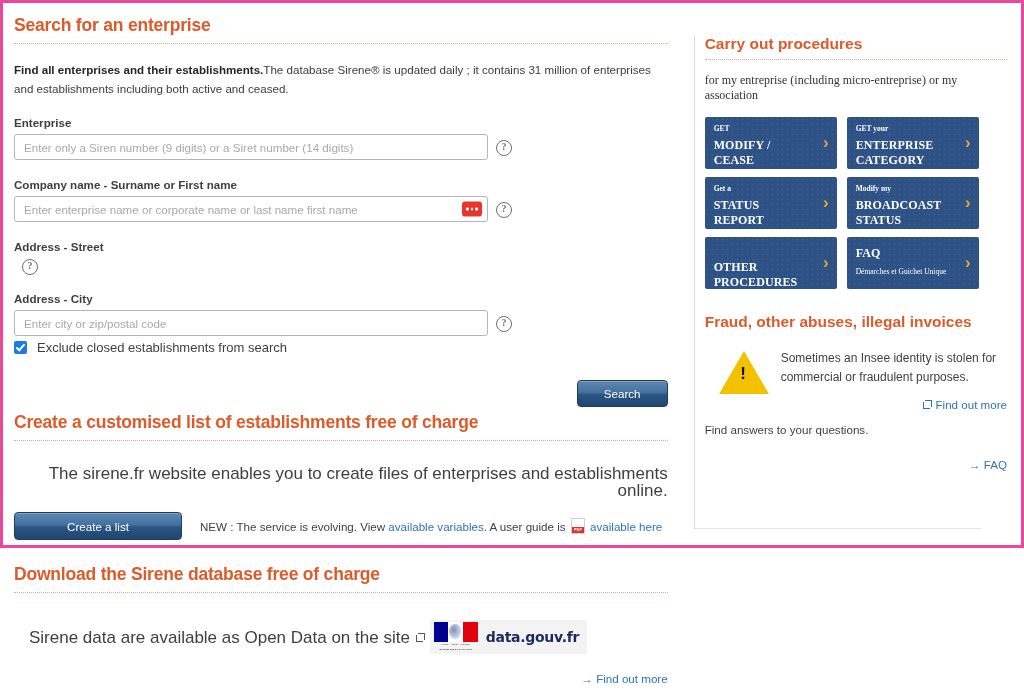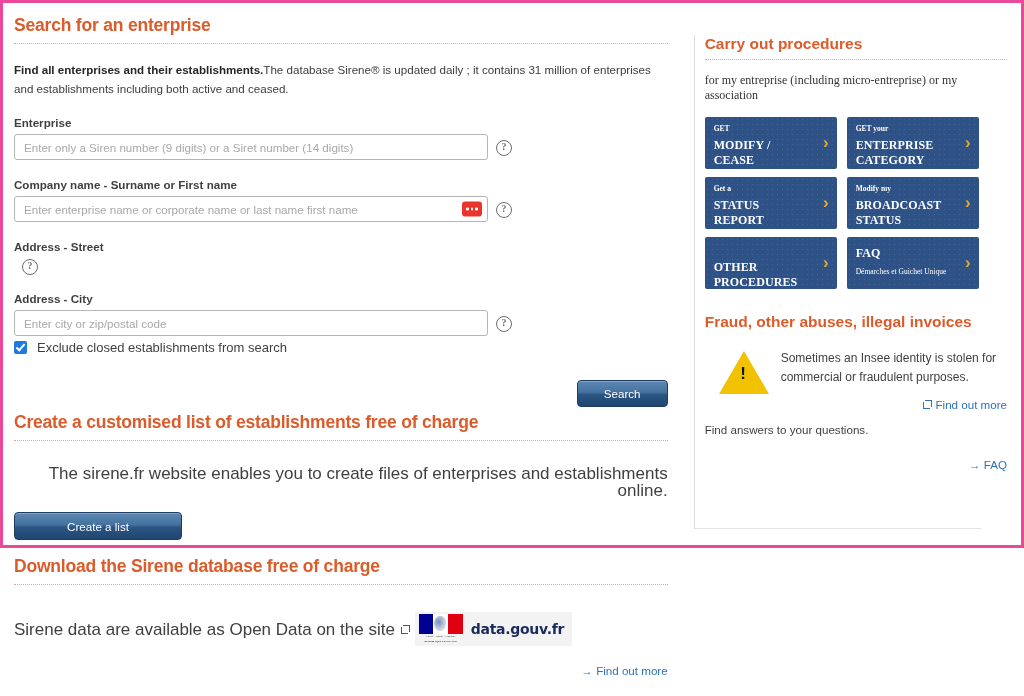--- a/index.html
+++ b/index.html
@@ -345,26 +345,29 @@
 
     <button class="btn-blue search-btn">Search</button>
 
     <h2 class="section-title" style="margin-top:57px;">Create a customised list of establishments free of charge</h2>
     <hr class="rule-dotted">
 
     <p class="body-text" style="margin:24px 0 0 0;">The sirene.fr website enables you to create files of enterprises and establishments online.</p>
 
     <div style="display:flex;align-items:center;margin-top:13px;">
       <button class="btn-blue create-btn">Create a list</button>
-    </div>
-
-    <h2 class="section-title" style="margin-top:16px;">Download the Sirene database free of charge</h2>
+      <div class="new-line" style="margin-left:18px;">
+        <span>NEW : The service is evolving. View </span><a class="link">available variables</a><span>. A user guide is </span><span class="pdf-icon"></span> <a class="link">available here</a>
+      </div>
+    </div>
+
+    <h2 class="section-title" style="margin-top:24px;">Download the Sirene database free of charge</h2>
     <hr class="rule-dotted">
 
-    <div style="display:flex;align-items:center;margin-top:27px;">
+    <div style="display:flex;align-items:center;margin-top:27px;margin-left:15px;">
       <span class="body-text">Sirene data are available as Open Data on the site</span>
       <span class="ext-icon dark" style="margin-left:6px;"></span>
       <span class="gouv-logo">
         <span class="marianne">
           <span class="marianne-flag">
             <span class="m-blue"></span>
               <span class="m-white"></span>
               <span class="m-red"></span>
           </span>
           <span class="marianne-txt">Liberté · Égalité · Fraternité</span>

